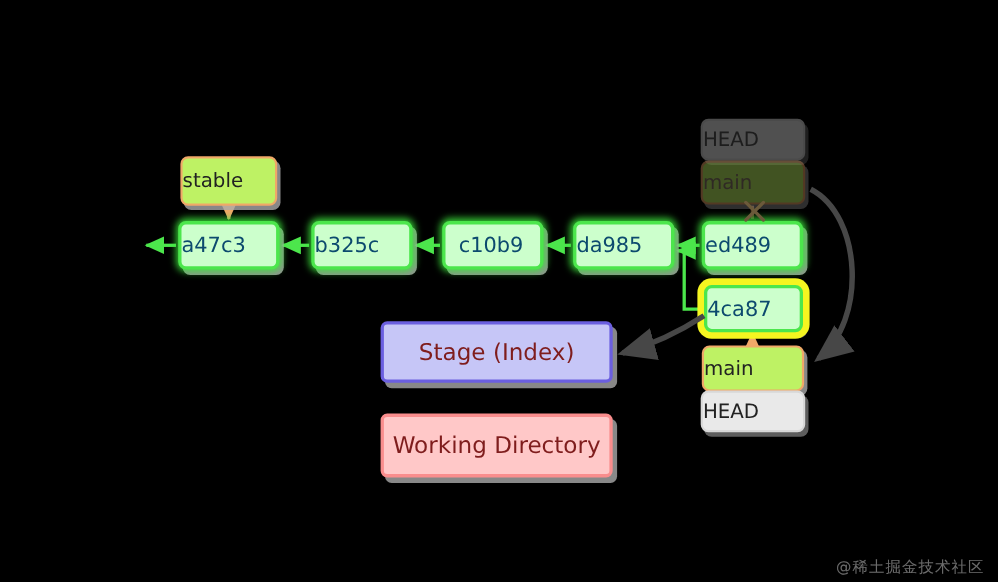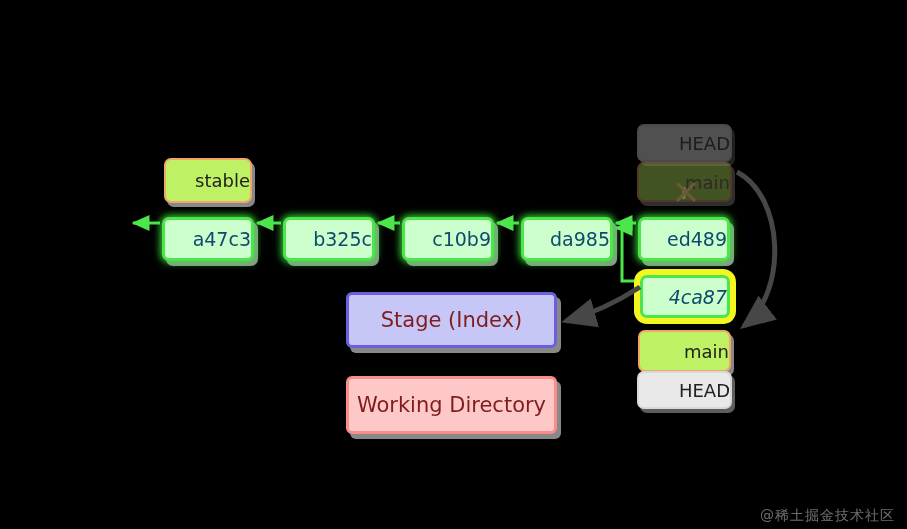--- a/index.html
+++ b/index.html
@@ -6,40 +6,38 @@
   body{
     width:907px;height:529px;position:relative;overflow:hidden;
     font-family:"DejaVu Sans","Liberation Sans",sans-serif;
     background:#000;
   }
   #canvas{position:absolute;left:0;top:0;width:907px;height:529px;}
 
   
   .node{
     position:absolute;box-sizing:border-box;
-    display:flex;align-items:center;justify-content:flex-end;
+    display:flex;align-items:center;justify-content:flex-start;
     border-radius:7px;
     color:#111;
     white-space:nowrap;
     z-index:5;
-    margin-top:16px;
   }
 
   
   .commit{
     background:#ccffcc;
     border:3px solid #4ce64c;
     box-shadow:0 0 7px 2px rgba(60,230,60,.85), 4px 5px 0 0 rgba(170,170,170,.85);
     font-size:19px;
     color:#0c4a6e;
   }
   .commit.current{
     border:3px solid #4ce64c;
     box-shadow:0 0 0 6px #f5f520, 4px 5px 0 0 rgba(170,170,170,.55);
-    font-style:italic;
   }
 
   
   .branch{
     background:#bef264;
     border:2px solid #f0a868;
     box-shadow:3px 4px 0 0 rgba(170,170,170,.8);
     font-size:18px;
     color:#222;
   }

